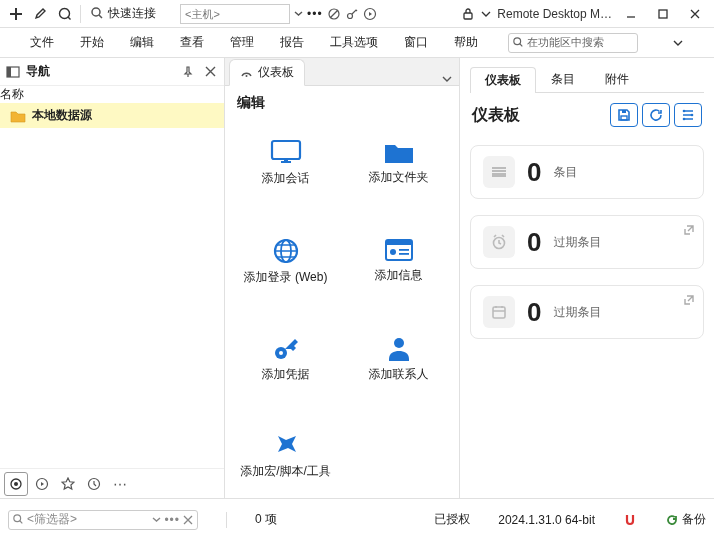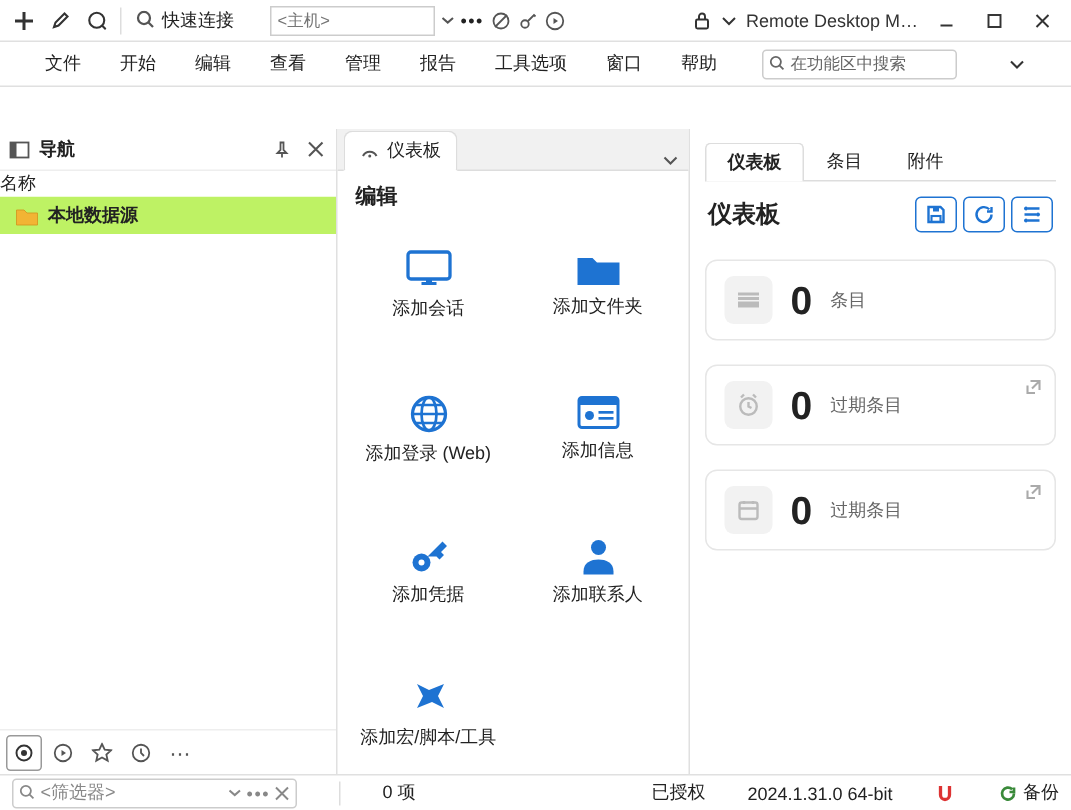--- a/index.html
+++ b/index.html
@@ -11,27 +11,27 @@
 .quickconnect input { width: 110px; height: 20px; border: 1px solid #ccc; padding: 0 4px; font-size: 11px; color: #888; margin-left: 20px; }
 .titlearea { margin-left: auto; display: flex; align-items: center; gap: 6px; text-align: right; }
 .title-text { font-size: 12px; color: #333; }
 .winbtn { width: 26px; height: 22px; display: flex; align-items: center; justify-content: center; cursor: pointer; }
 
 .menubar { display: flex; align-items: center; height: 30px; border-bottom: 1px solid #e0e0e0; padding: 0 26px; gap: 18px; }
 .menubar .mi { font-size: 12px; cursor: pointer; padding: 2px 4px; }
 .ribbon-search { margin-left: 8px; border: 1px solid #ccc; border-radius: 3px; height: 20px; display: flex; align-items: center; padding: 0 4px; gap: 3px; font-size: 11px; color: #666; width: 130px; }
 .ribbon-chev { margin-left: auto; cursor: pointer; padding: 4px; }
 
-.mainrow { display: flex; flex: 1; min-height: 0; margin-top: 28px; }
+.mainrow { display: flex; flex: 1; min-height: 0; }
 .navpanel { width: 225px; display: flex; flex-direction: column; border-right: 1px solid #e0e0e0; }
 .navheader { height: 28px; display: flex; align-items: center; padding: 0 6px; gap: 6px; border-bottom: 1px solid #eee; }
 .navheader .spacer { flex: 1; }
 .navheader .nico { width: 16px; height: 16px; display: flex; align-items: center; justify-content: center; cursor: pointer; }
 .navtree { flex: 1; overflow: auto; }
-.treeitem { display: flex; align-items: center; gap: 6px; padding: 4px 10px; background: #bef264; }
+.treeitem { display: flex; align-items: center; gap: 6px; padding: 4px 10px; background: #fef9c3; }
 .treeitem .fld { color: #f2b434; }
 .navtoolbar { height: 30px; border-top: 1px solid #eee; display: flex; align-items: center; padding: 0 4px; gap: 2px; }
 .navtoolbar .tb { width: 24px; height: 24px; display: flex; align-items: center; justify-content: center; cursor: pointer; border: 1px solid transparent; border-radius: 3px; }
 .navtoolbar .tb.active { border-color: #999; }
 
 .centerpanel { display: flex; flex-direction: column; flex: 0 0 235px; border-right: 1px solid #e0e0e0; min-width: 0; }
 .tabrow { height: 28px; background: #f1f1f1; display: flex; align-items: flex-end; padding-left: 4px; gap: 2px; border-bottom: 1px solid #ddd; position: relative; }
 .tab { display: flex; align-items: center; gap: 5px; padding: 4px 10px; background: #e1e1e1; border-radius: 6px 6px 0 0; font-size: 12px; cursor: pointer; }
 .tab.active { background: #fff; border: 1px solid #ddd; border-bottom: 1px solid #fff; position: relative; top: 1px; }
 .tabrow .rchev { margin-left: auto; margin-right: 6px; cursor: pointer; }
@@ -48,21 +48,21 @@
 .rhdr { display: flex; align-items: center; padding: 10px 2px; }
 .rhdr .rtitle { font-size: 16px; font-weight: 600; }
 .rhdr .ractions { margin-left: auto; display: flex; gap: 4px; }
 .ractions .rb { width: 28px; height: 24px; border: 1px solid #1e73d2; color: #1e73d2; border-radius: 4px; display: flex; align-items: center; justify-content: center; cursor: pointer; }
 .statcard { border: 1px solid #e6e6e6; border-radius: 8px; padding: 10px 12px; margin: 8px 0; display: flex; align-items: center; gap: 12px; position: relative; }
 .statcard .sic { width: 32px; height: 32px; background: #f2f2f2; border-radius: 6px; display: flex; align-items: center; justify-content: center; color: #999; }
 .statcard .bignum { font-size: 26px; font-weight: 700; }
 .statcard .slabel { font-size: 12px; color: #666; }
 .statcard .ext { position: absolute; top: 8px; right: 8px; color: #aaa; cursor: pointer; }
 
-.statusbar { height: 24px; border-top: 1px solid #e0e0e0; display: flex; align-items: center; padding: 0 8px; gap: 28px; font-size: 12px; }
+.statusbar { height: 42px; border-top: 1px solid #e0e0e0; display: flex; align-items: center; padding: 0 8px; gap: 28px; font-size: 12px; }
 .filterbox { display: flex; align-items: center; border: 1px solid #ccc; border-radius: 3px; height: 20px; padding: 0 4px; gap: 3px; width: 190px; color: #888; }
 .statusbar .sp { flex: 1; }
 .statusbar .sitem { display: flex; align-items: center; gap: 3px; }
 .red { color: #d33; }
 .green { color: #3a8a3a; }
 svg { display: block; }
 </style>
 </head>
 <body>
 

